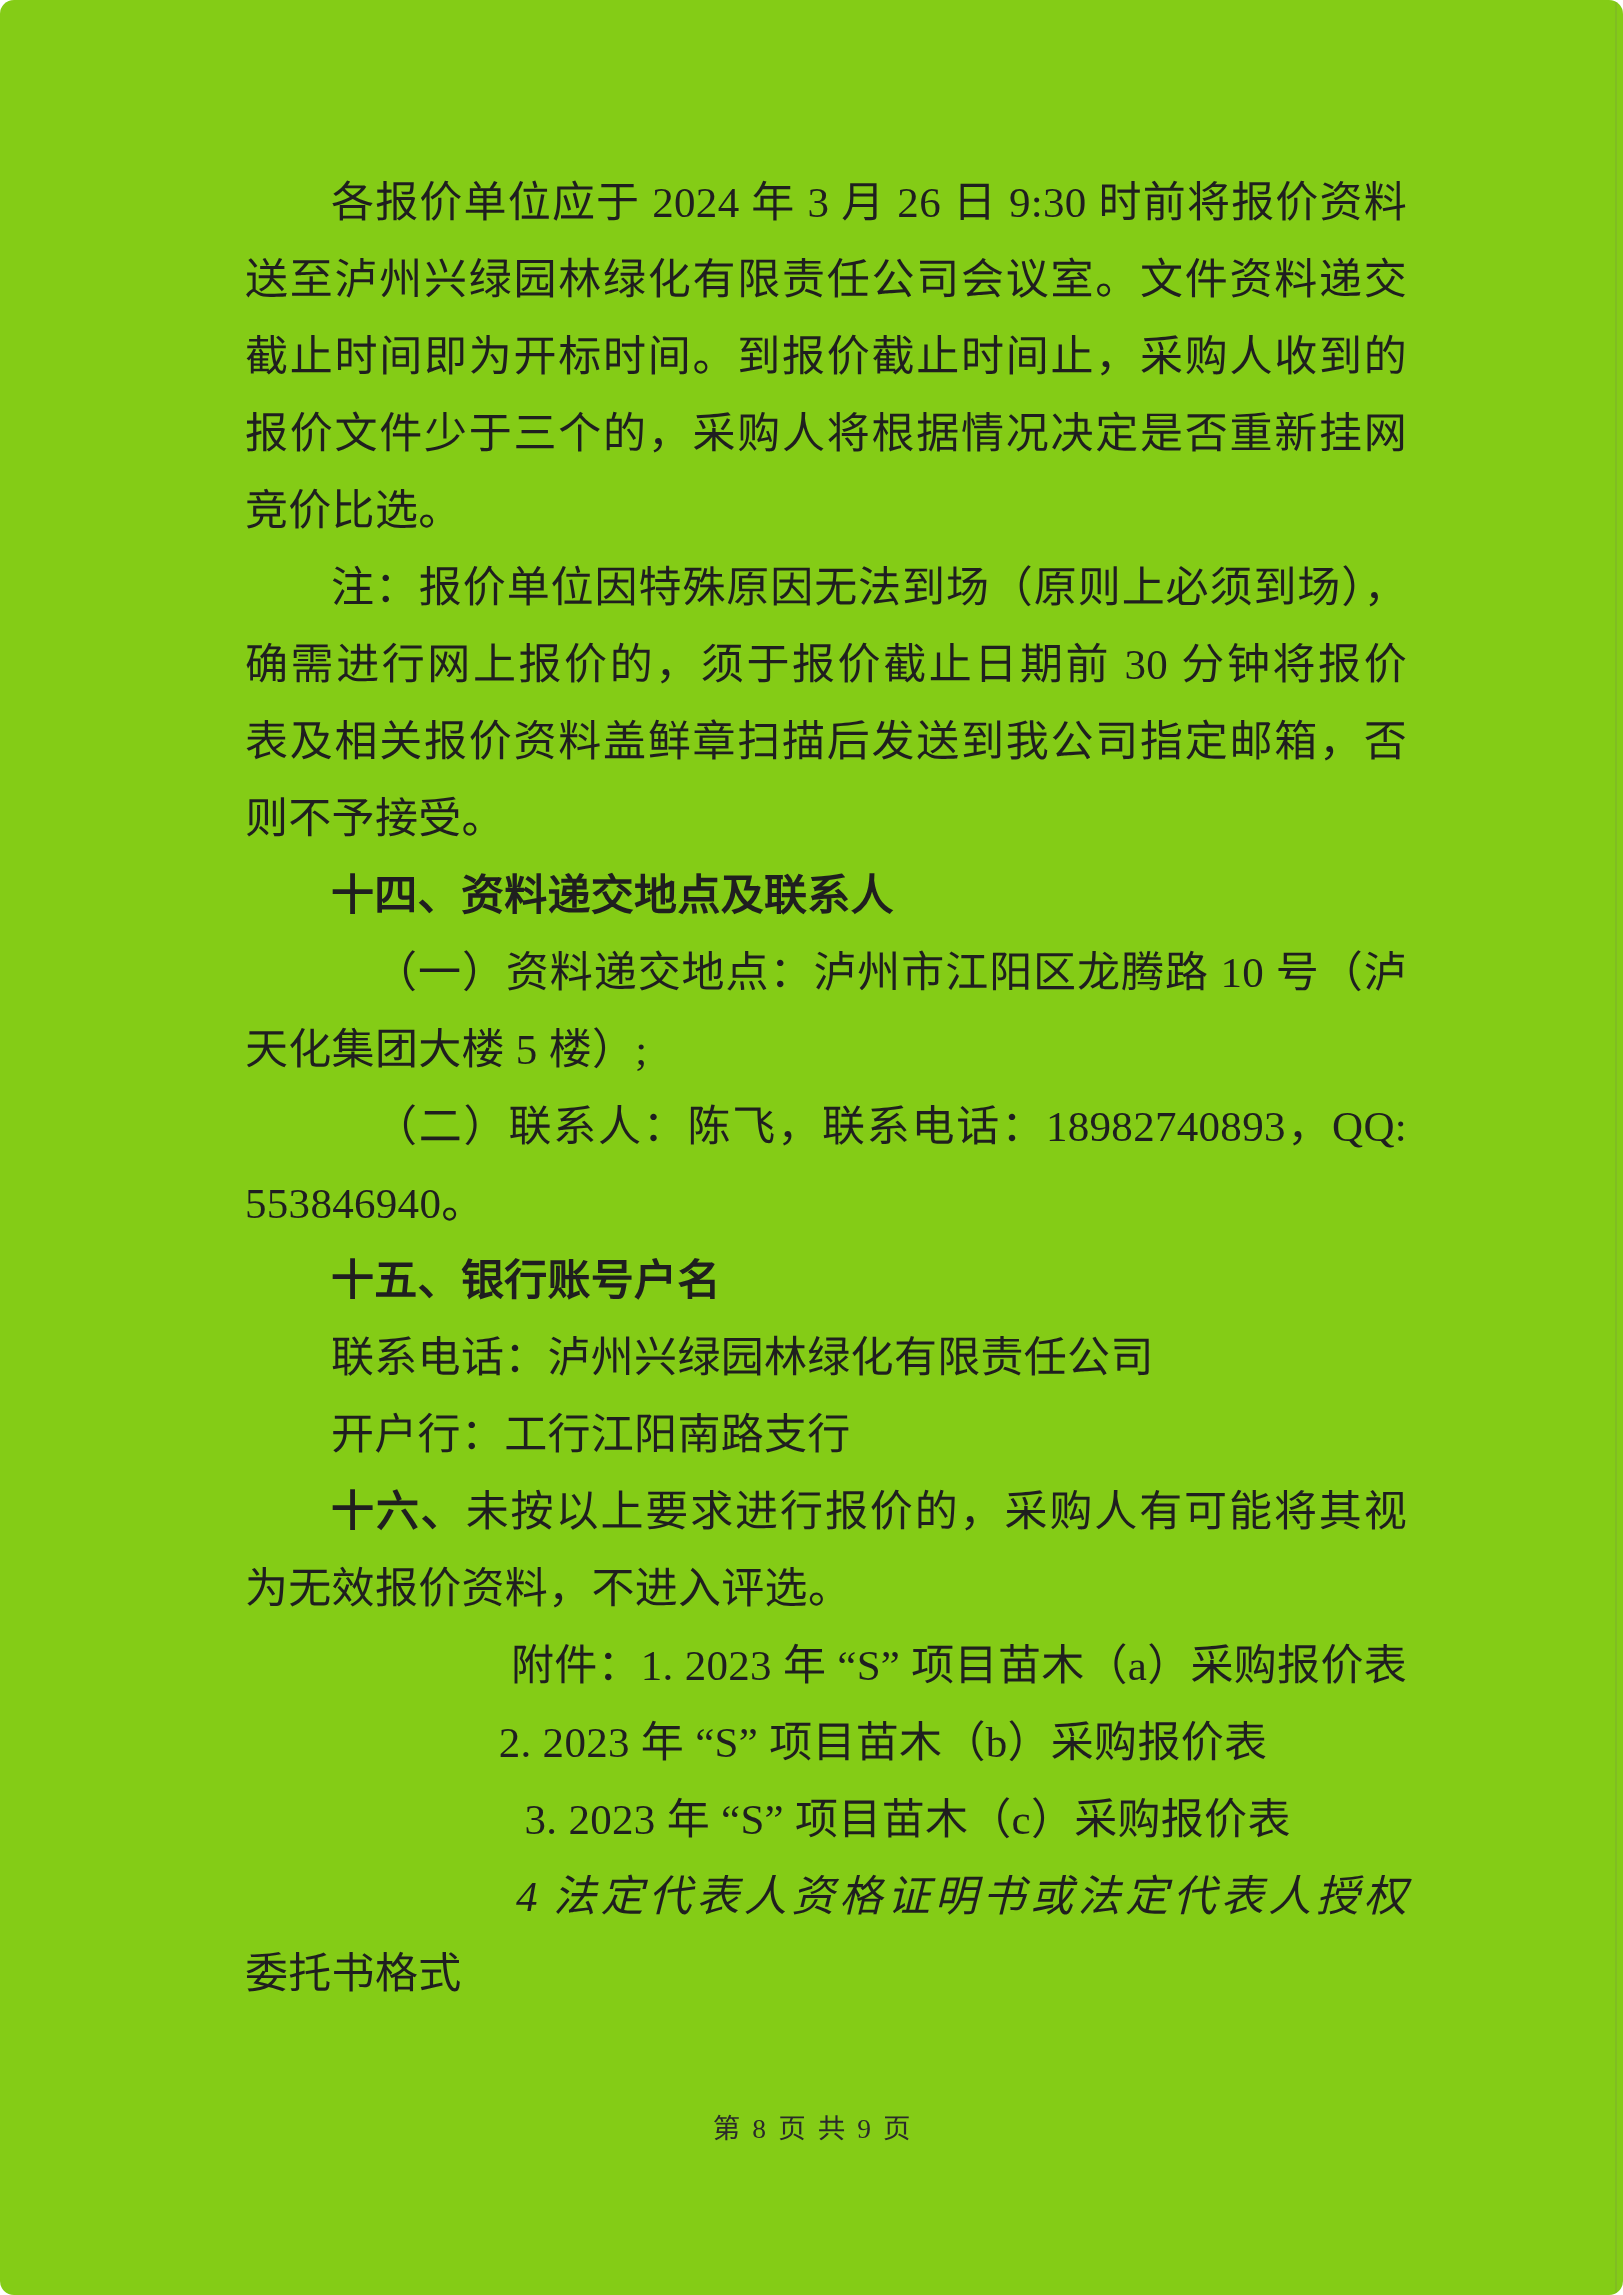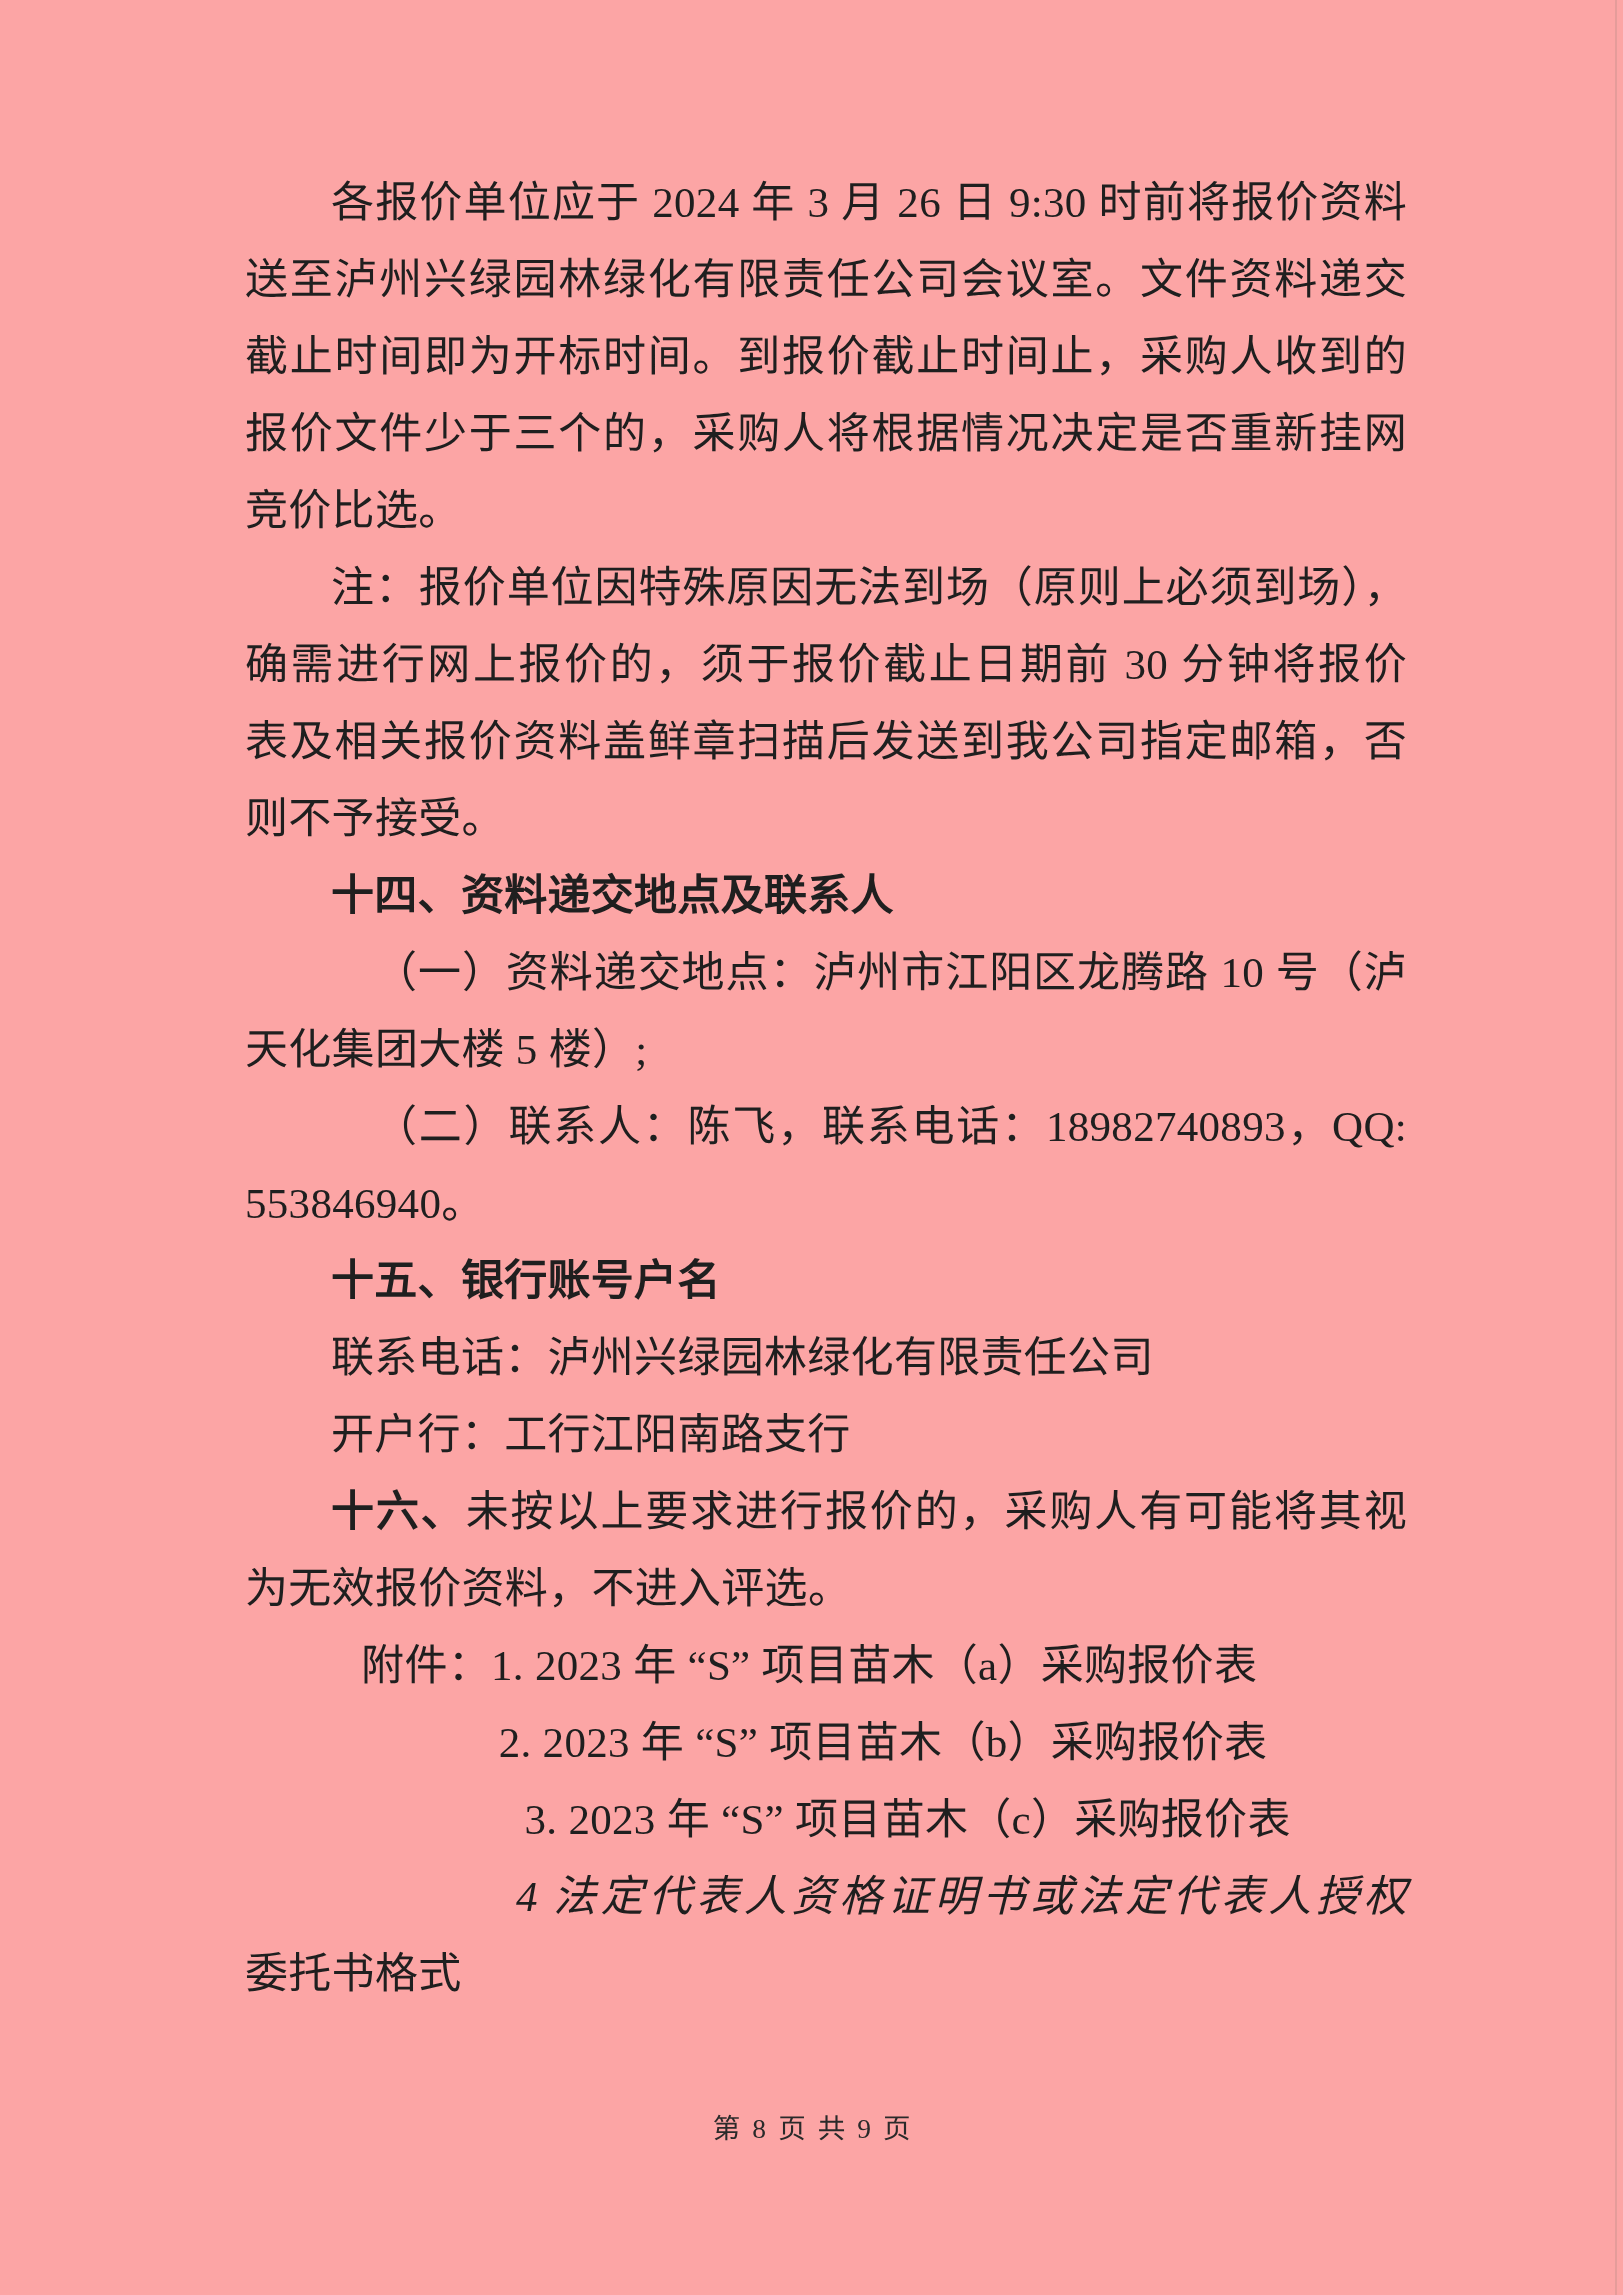--- a/index.html
+++ b/index.html
@@ -4,24 +4,25 @@
 <style>
   html, body {
     margin: 0;
     padding: 0;
     background: #ffffff;
   }
   .page {
     position: relative;
     width: 1623px;
     height: 2295px;
-    background: #fca5a5;
+    background: #84cc16;
     overflow: hidden;
     font-family: "Liberation Serif", "DejaVu Serif", serif;
     color: #1f1f1f;
+    border-radius: 14px;
   }
   .content {
     position: absolute;
     left: 245px;
     top: 164px;
     width: 1162px;
     font-size: 43px;
     line-height: 77px;
     letter-spacing: 0.3px;
   }
@@ -29,21 +30,21 @@
     white-space: normal;
   }
   
   .fill {
     text-align: justify;
     text-align-last: justify;
     text-justify: inter-character;
   }
   .b { font-weight: 700; }
   .ind2  { text-indent: 2em; }
-  .ind27 { text-indent: 2.7em; }
+  .ind27 { text-indent: 2.7em; text-align: right; }
   .ind3  { text-indent: 3em; }
   .ind59 { text-indent: 5.9em; }
   .ind63 { text-indent: 6.3em; font-style: italic; }
   .ind65 { text-indent: 6.5em; }
   .footer {
     position: absolute;
     top: 2106px;
     left: 8px;
     width: 1610px;
     text-align: center;

